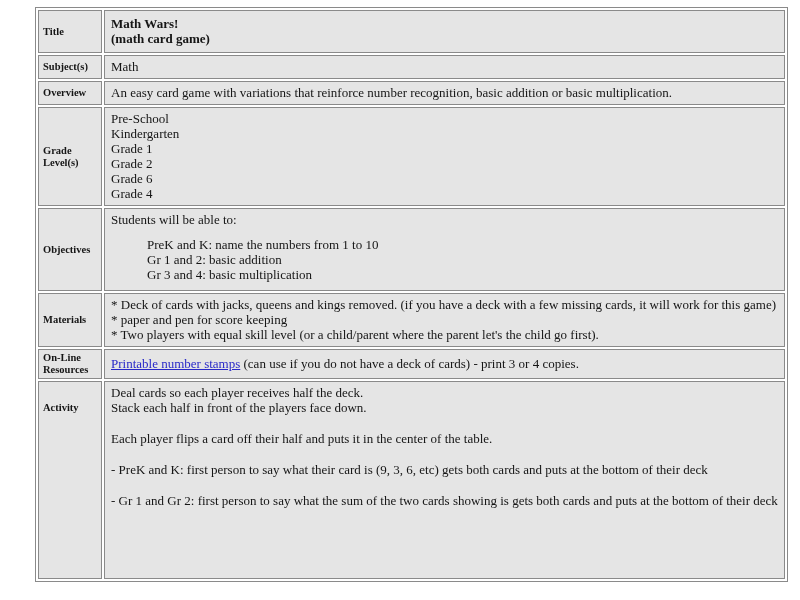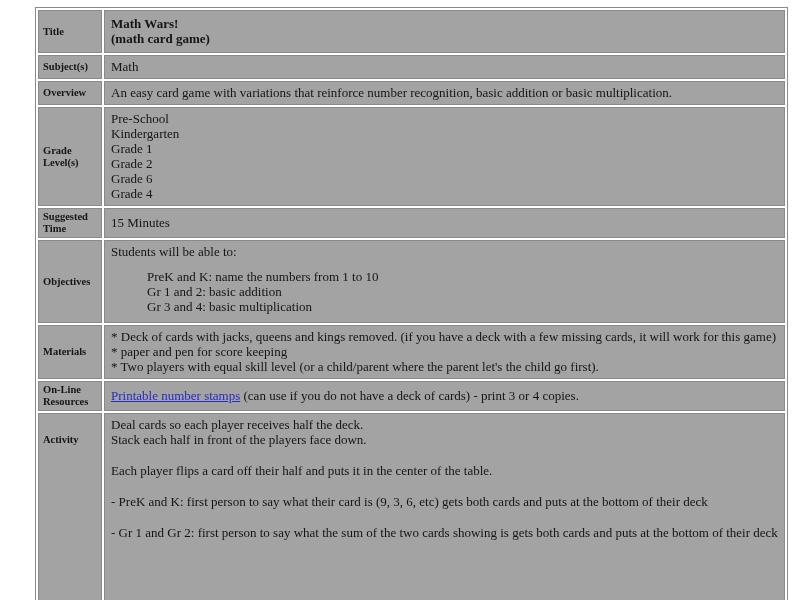--- a/index.html
+++ b/index.html
@@ -1,21 +1,21 @@
 <!DOCTYPE html>
 <html style="--link-color: #2929c8; --border-color: #8a8a8a;"><head>
 <meta charset="utf-8">
 <style>
   :root { --link-color:#2929c8; --border-color:#8a8a8a; --text-color:#151515; }
   * { box-sizing:border-box; margin:0; padding:0; }
   html,body { width:800px; height:600px; overflow:hidden; background:#ffffff; }
   body { font-family:"Liberation Serif","DejaVu Serif",serif; color:var(--text-color); }
   .page { width:800px; height:600px; overflow:hidden; padding:7px 0 0 35px; background:#fff; }
   table.lesson { border-collapse:separate; border-spacing:2px; border:1px solid var(--border-color); width:753px; table-layout:fixed; }
-  td { border:1px solid var(--border-color); vertical-align:middle; background:#a3a3a3; }
+  td { border:1px solid var(--border-color); vertical-align:middle; background:#e5e5e5; }
   td.lbl { width:64px; font-size:10.5px; line-height:12px; font-weight:bold; padding:2px 3px 2px 4px; }
   td.lbl.v-top { vertical-align:top; padding-top:20px; }
   td.cnt { font-size:13px; line-height:15px; padding:3px 6px 4px 6px; }
   .cellc { overflow:hidden; }
   .ln { display:block; white-space:nowrap; overflow:hidden; }
   .title-block { min-height:34px; font-weight:bold; display:flex; flex-direction:column; justify-content:center; }
   ol.obj-list { margin:10px 0 4px 0; padding-left:36px; }
   ol.obj-list li { white-space:nowrap; overflow:hidden; line-height:15px; }
   .para { margin:0 0 16px 0; white-space:nowrap; overflow:hidden; }
   .para:last-child { margin-bottom:0; }
@@ -64,28 +64,20 @@
           <span class="ln">Pre-School</span>
           <span class="ln">Kindergarten</span>
           <span class="ln">Grade 1</span>
           <span class="ln">Grade 2</span>
           <span class="ln">Grade 6</span>
           <span class="ln">Grade 4</span>
         </div>
       </td>
     </tr>
 
-    <tr>
-      <td class="lbl">Suggested Time</td>
-      <td class="cnt">
-        <div class="cellc">
-              <span class="ln">15 Minutes</span>
-            </div>
-      </td>
-    </tr>
 
     <tr>
       <td class="lbl">Objectives</td>
       <td class="cnt">
         <div class="cellc">
           <span class="ln">Students will be able to:</span>
           <ol class="obj-list">
             <li>PreK and K: name the numbers from 1 to 10</li>
             <li>Gr 1 and 2: basic addition</li>
             <li>Gr 3 and 4: basic multiplication</li>

